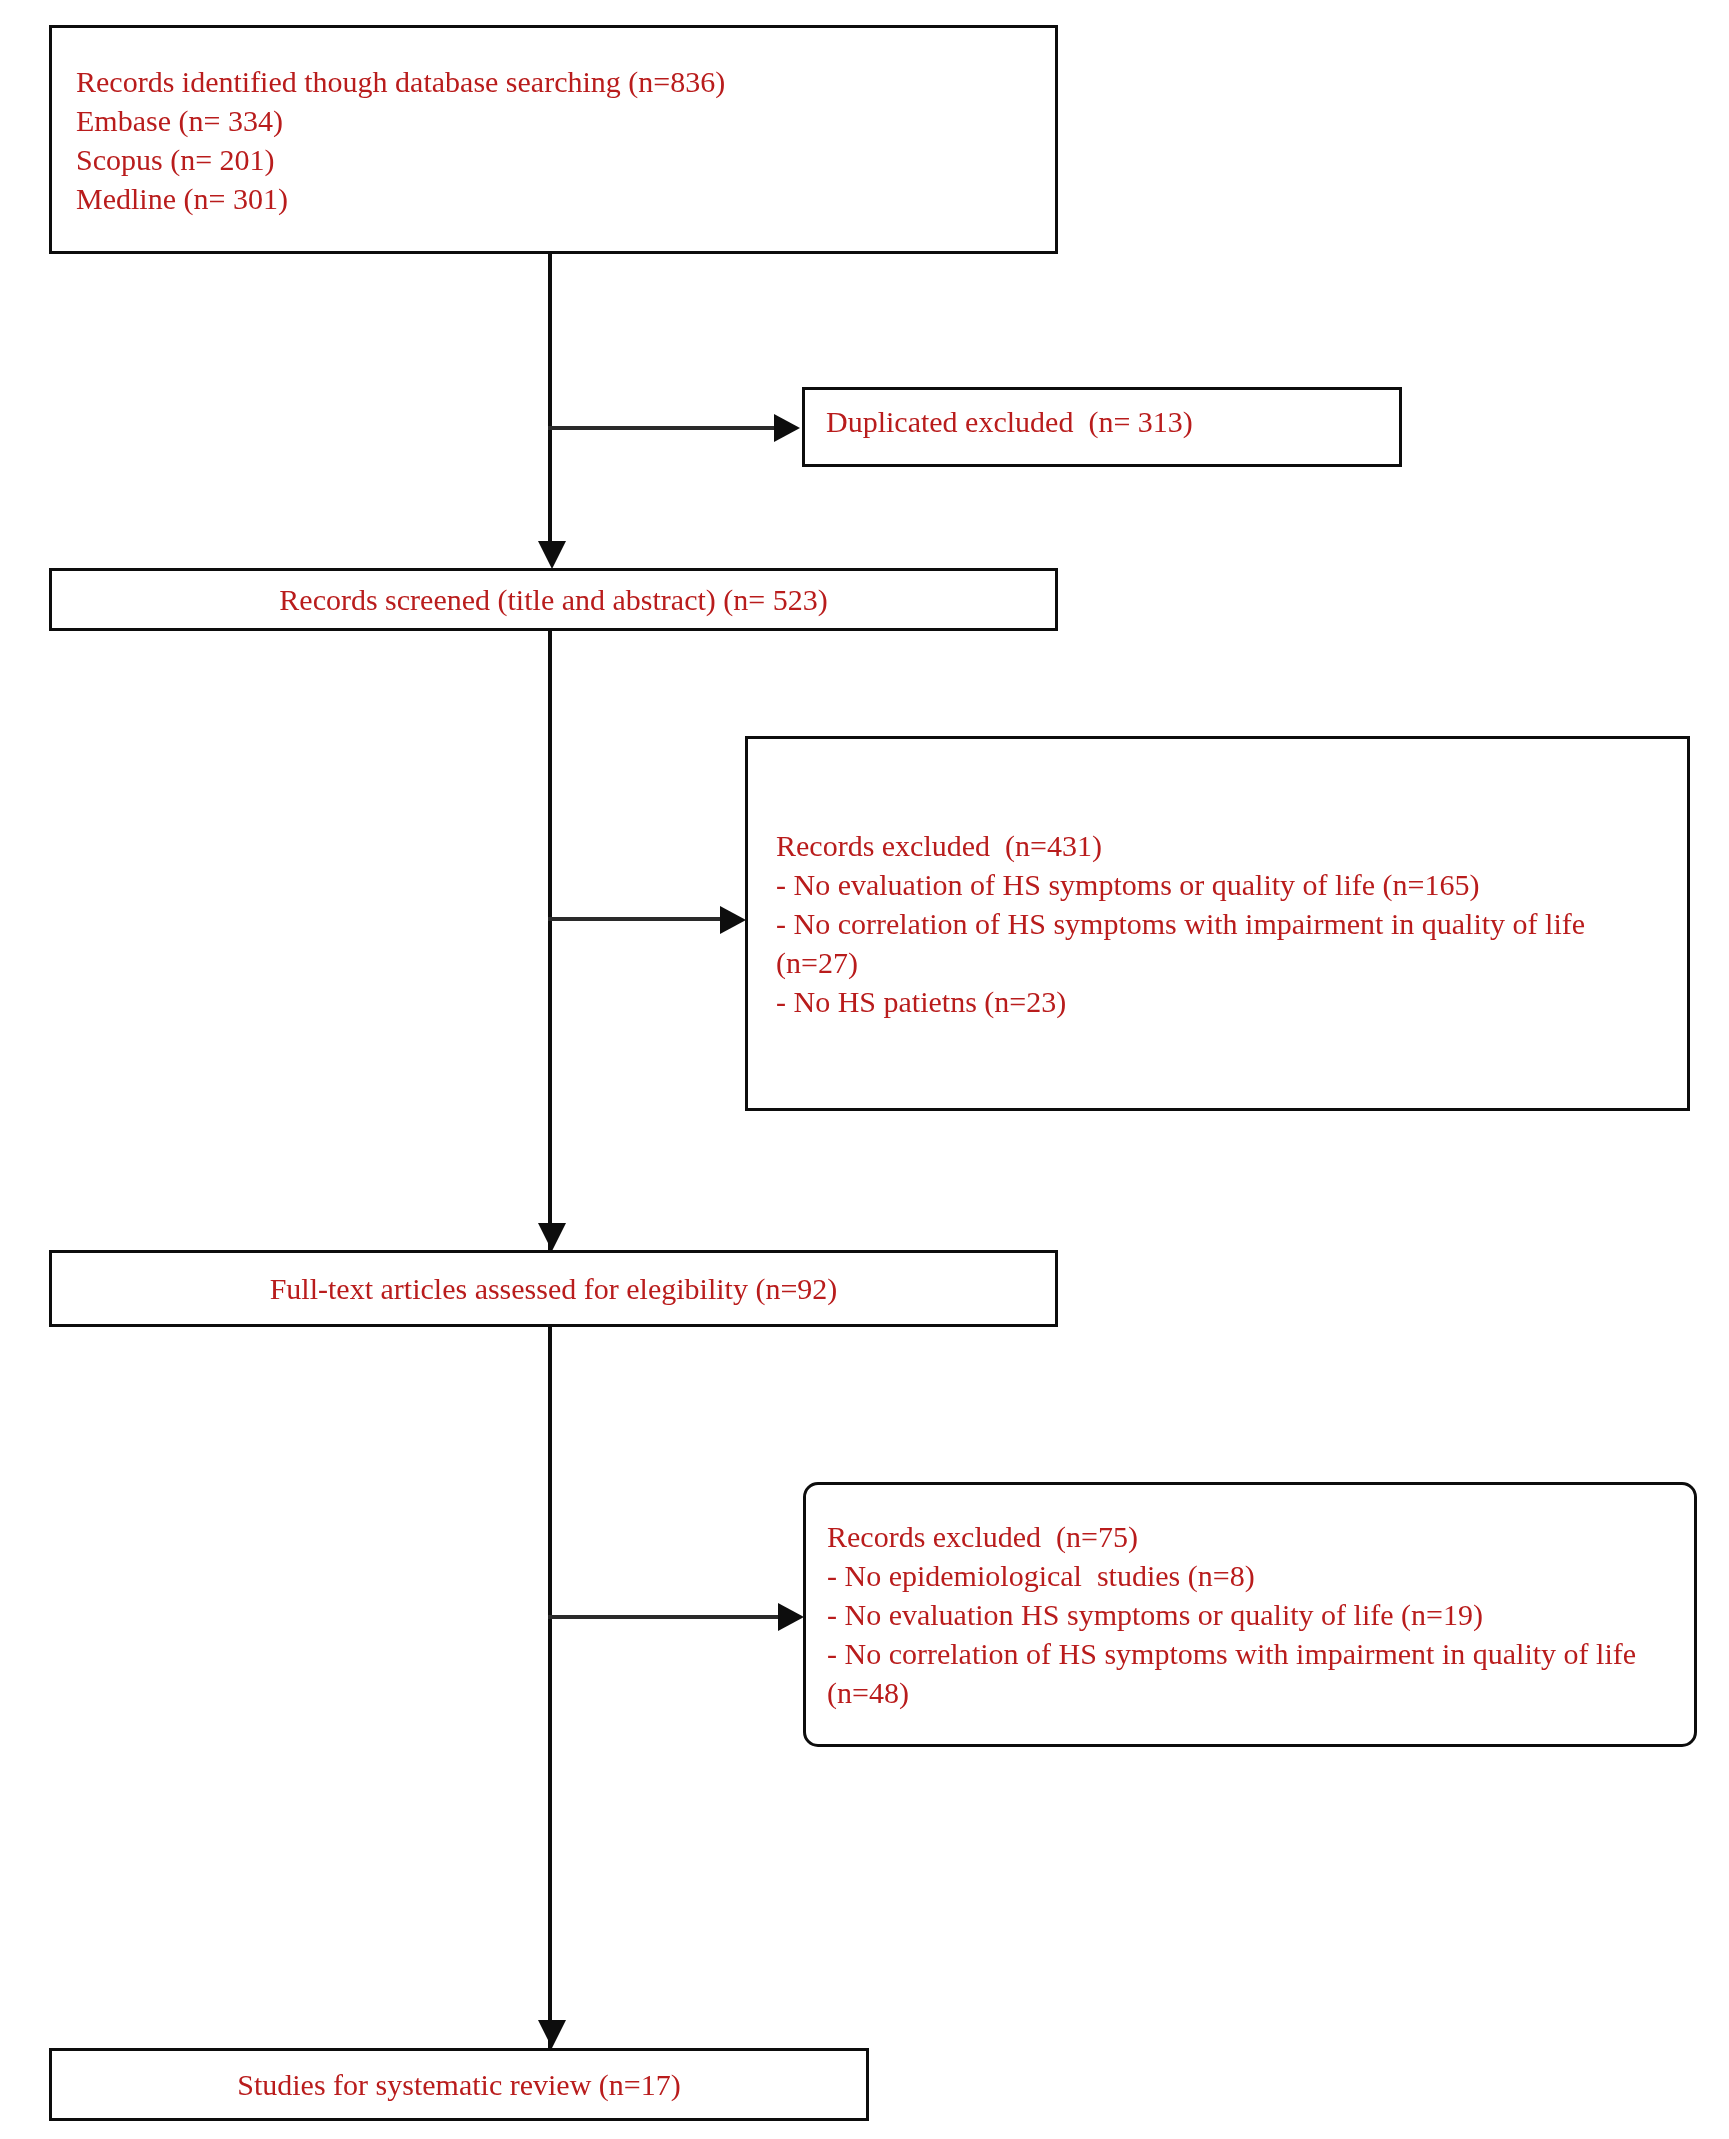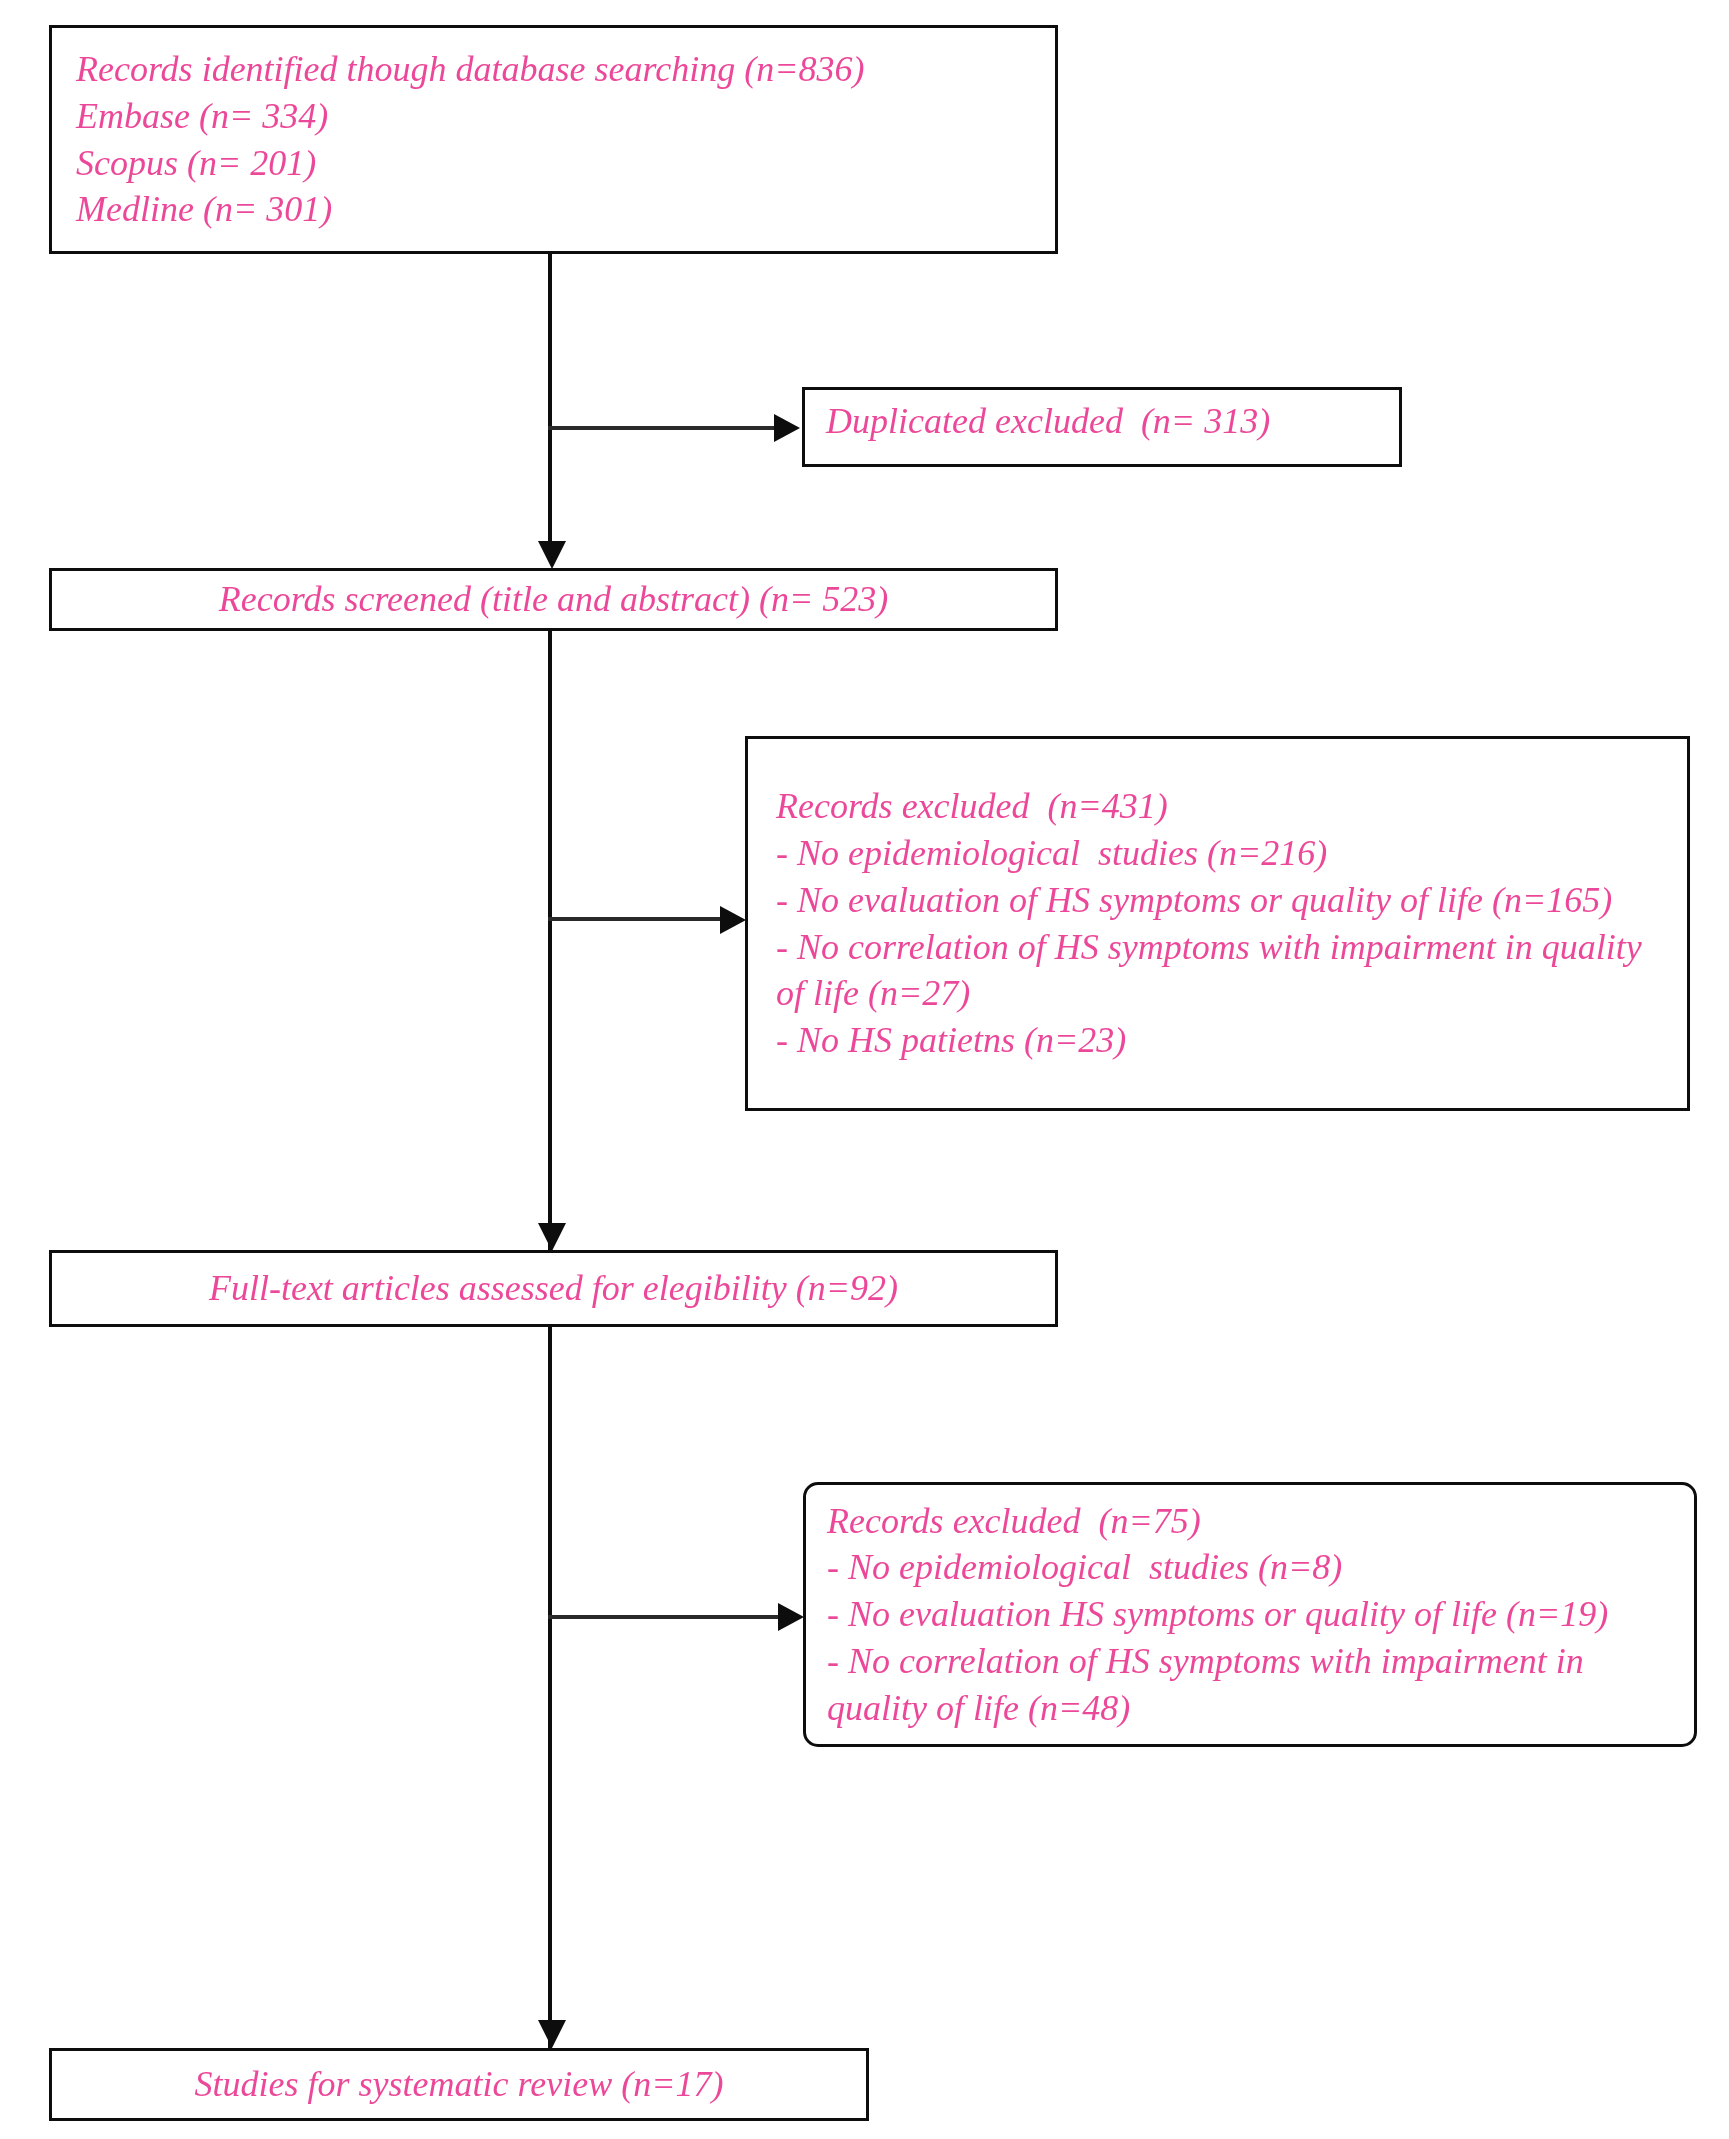--- a/index.html
+++ b/index.html
@@ -22,25 +22,24 @@
   .node {
     position: absolute;
     box-sizing: border-box;
     border: 3.5px solid #0d0d0d;
     background: #ffffff;
     display: flex;
     flex-direction: column;
     justify-content: center;
   }
   .node .line {
-    font-size: 36px;
+    font-size: 30px;
     line-height: 1.30;
     white-space: pre-wrap;
-    color: #ec4899;
-    font-style: italic;
+    color: #b91c1c;
   }
 
   
   .node.centerbox .line { text-align: center; }
   .node.centerbox { padding: 0 20px; }
 
   
   .node.leftbox { padding: 9.8px 0 9.8px 24px; }
   .node.leftbox .line { text-align: left; }
 
@@ -109,21 +108,20 @@
   <div class="node sidebox" style="left:802px; top:387px; width:600px; height:80px; padding-top:0; padding-bottom:12px;">
     <div class="line">Duplicated excluded  (n= 313)</div>
   </div>
 
   <div class="node centerbox" style="left:49px; top:568px; width:1009px; height:63px;">
     <div class="line">Records screened (title and abstract) (n= 523)</div>
   </div>
 
   <div class="node sidebox" style="left:745px; top:736px; width:945px; height:375px;padding-left:28px;">
     <div class="line">Records excluded  (n=431)</div>
-    <div class="line">- No epidemiological  studies (n=216)</div>
     <div class="line">- No evaluation of HS symptoms or quality of life (n=165)</div>
     <div class="line">- No correlation of HS symptoms with impairment in quality of life (n=27)</div>
     <div class="line">- No HS patietns (n=23)</div>
   </div>
 
   <div class="node centerbox" style="left:49px; top:1250px; width:1009px; height:77px;">
     <div class="line">Full-text articles assessed for elegibility (n=92)</div>
   </div>
 
   <div class="node sidebox" style="left:803px; top:1482px; width:894px; height:265px;border-radius:15px;">

